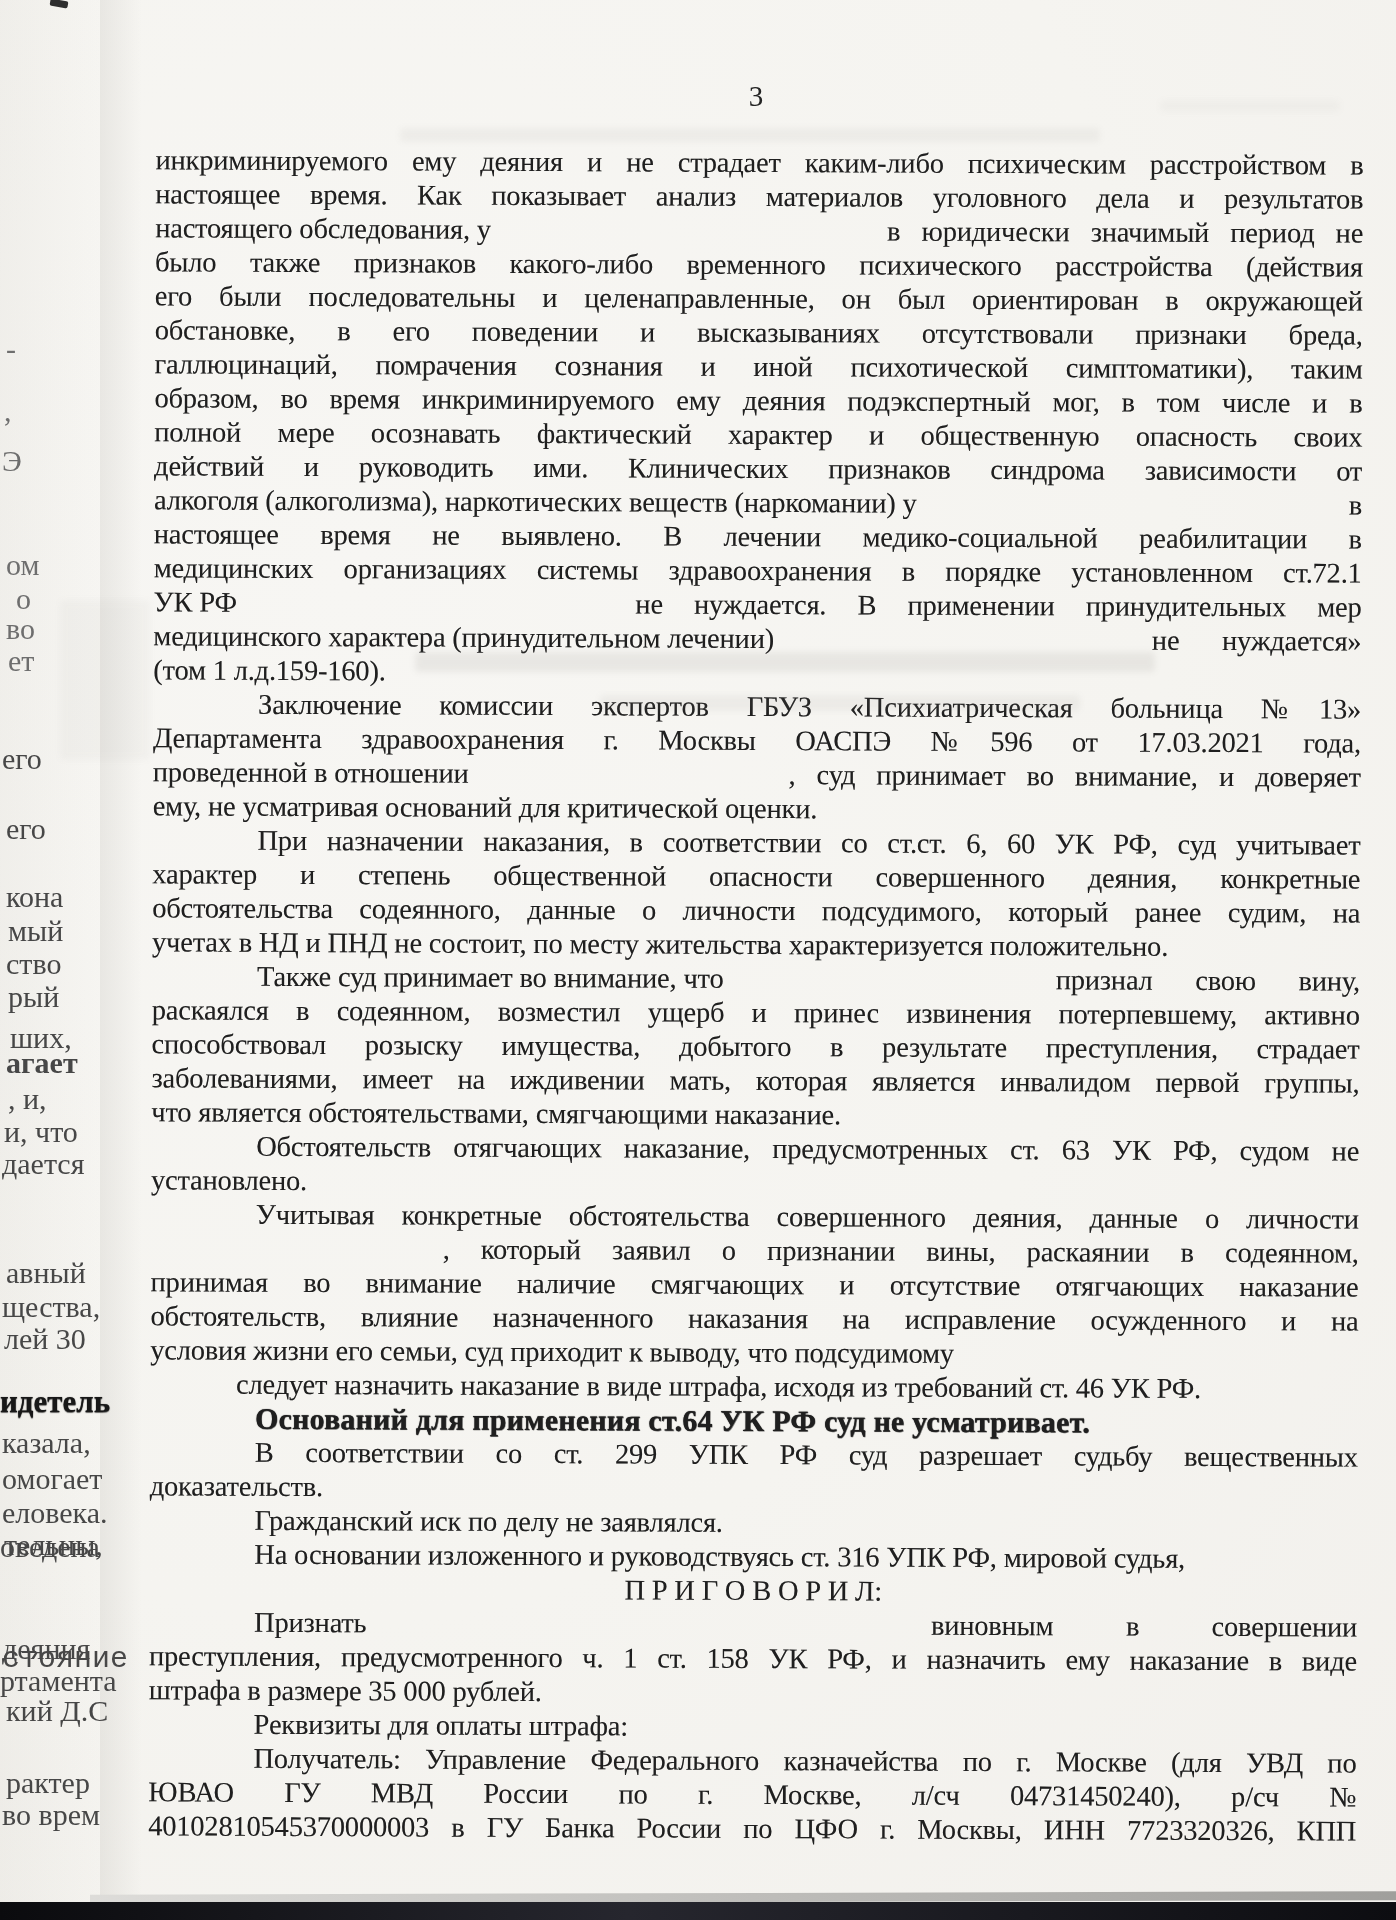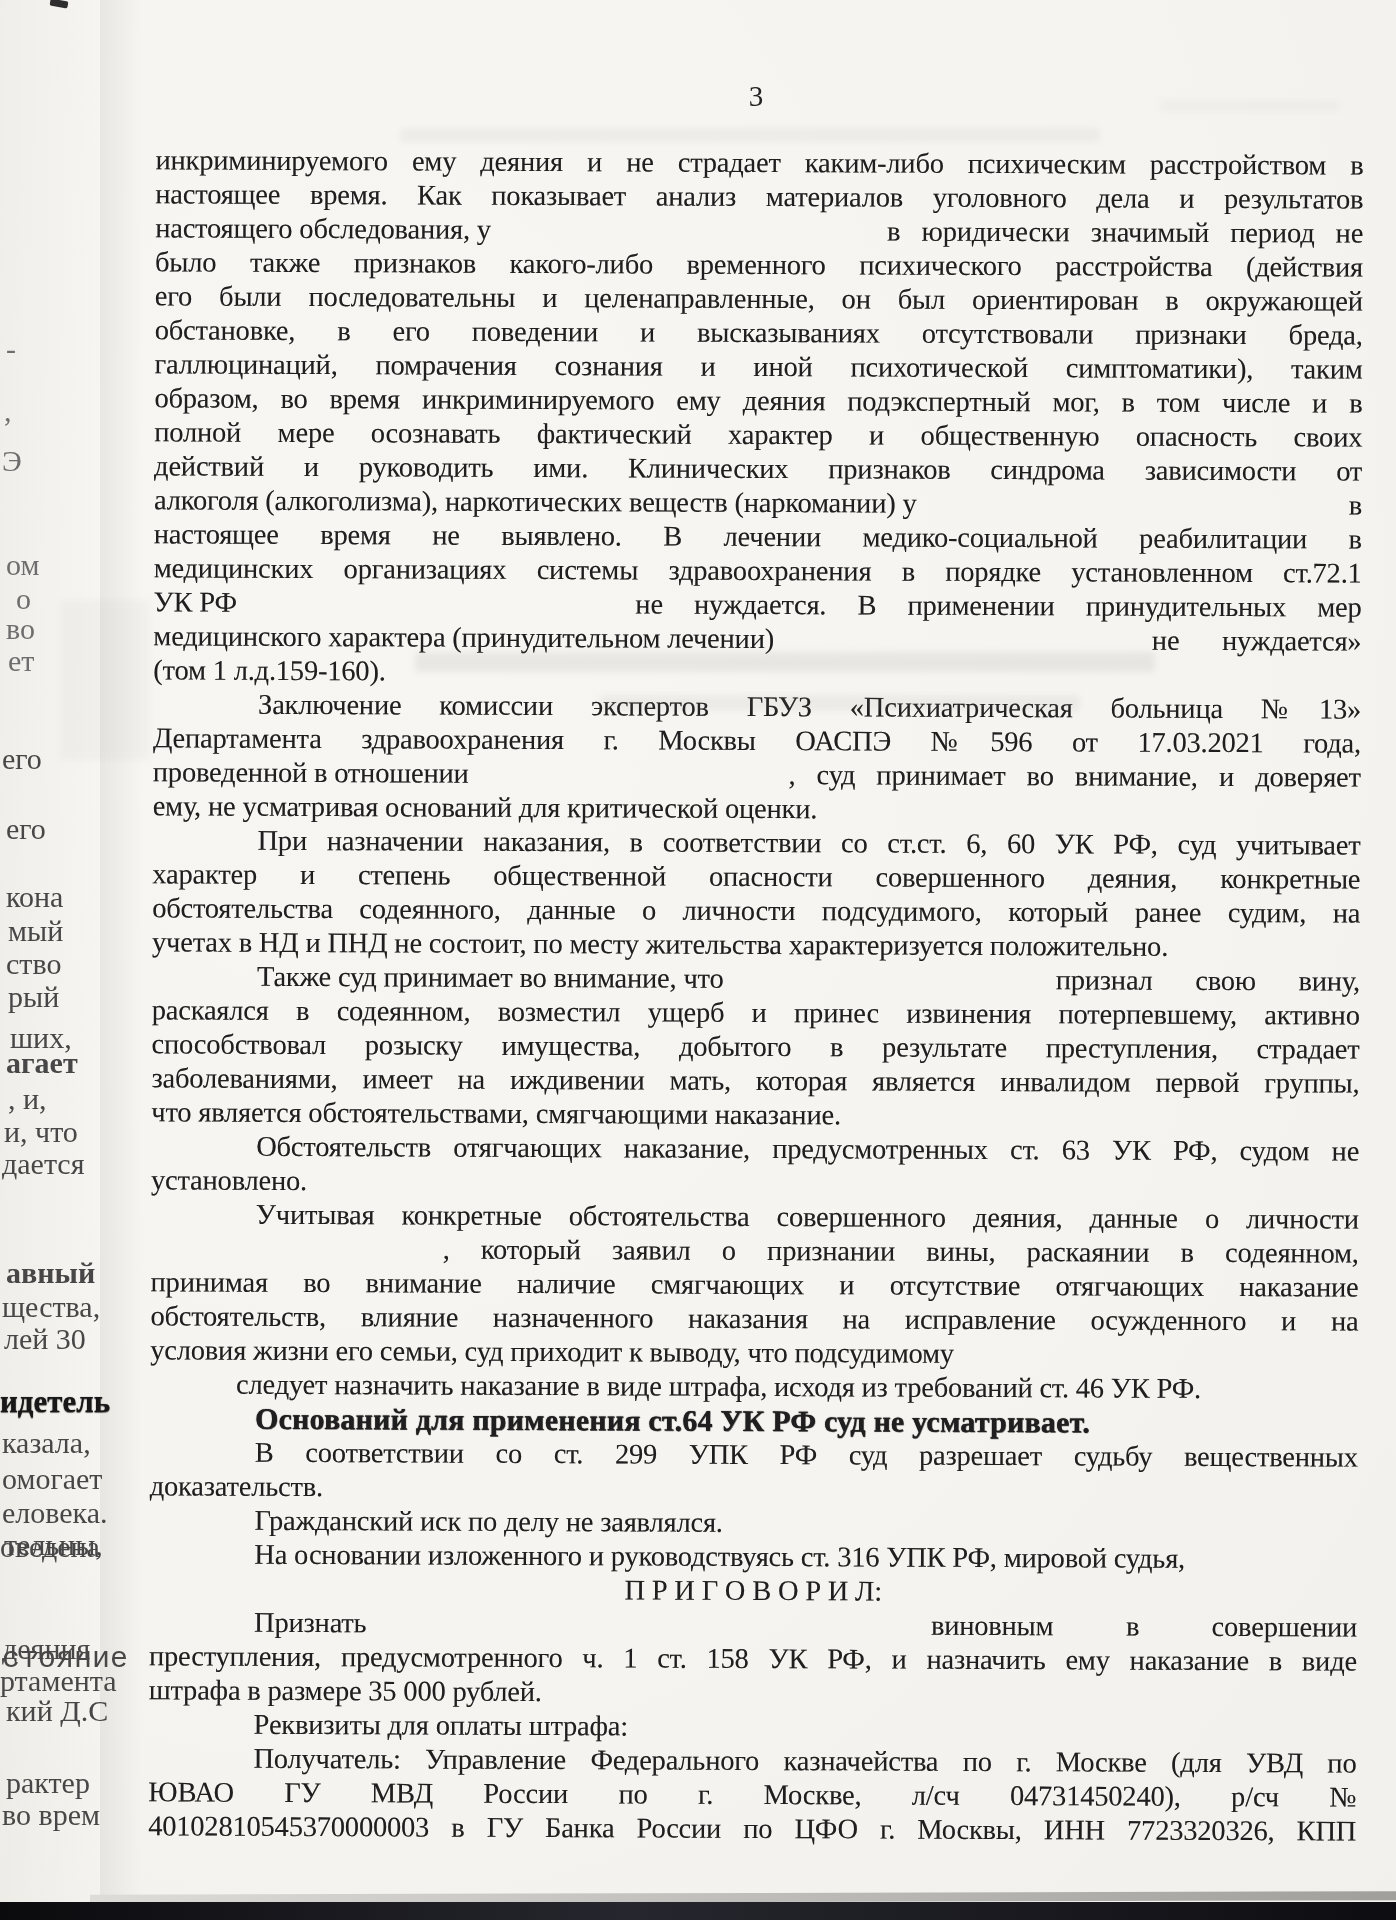--- a/index.html
+++ b/index.html
@@ -184,21 +184,21 @@
       <div class="frag" style="left: 6px; top: 814px;">его</div>
       <div class="frag" style="left: 6px; top: 882px;">кона</div>
       <div class="frag" style="left: 8px; top: 916px;">мый</div>
       <div class="frag" style="left: 6px; top: 949px;">ство</div>
       <div class="frag" style="left: 8px; top: 982px;">рый</div>
       <div class="frag" style="left: 10px; top: 1015px; margin-top: 8px;">ших,</div>
       <div class="frag" style="left: 6px; top: 1048px; font-weight: bold;">агает</div>
       <div class="frag" style="left: 8px; top: 1084px;">,   и,</div>
       <div class="frag" style="left: 4px; top: 1117px;">и, что</div>
       <div class="frag" style="left: 2px; top: 1149px;">дается</div>
-      <div class="frag" style="left: 6px; top: 1258px; font-weight: bold;">авный</div>
+      <div class="frag" style="left: 6px; top: 1258px;">авный</div>
       <div class="frag" style="left: 2px; top: 1292px;">щества,</div>
       <div class="frag" style="left: 4px; top: 1324px;">лей 30</div>
       <div class="frag degf" style="left: 0px; top: 1386px;">идетель</div>
       <div class="frag" style="left: 2px; top: 1428px;">казала,</div>
       <div class="frag" style="left: 2px; top: 1464px;">омогает</div>
       <div class="frag" style="left: 2px; top: 1498px;">еловека.</div>
       <div class="frag" style="left: 4px; top: 1530px;">тельны,</div>
       <div class="frag" style="left: 0px; top: 1532px;">оведена</div>
       <div class="frag" style="left: 2px; top: 1634px;">деяния</div>
       <div class="frag" style="left: 0px; top: 1666px;">ртамента</div>

